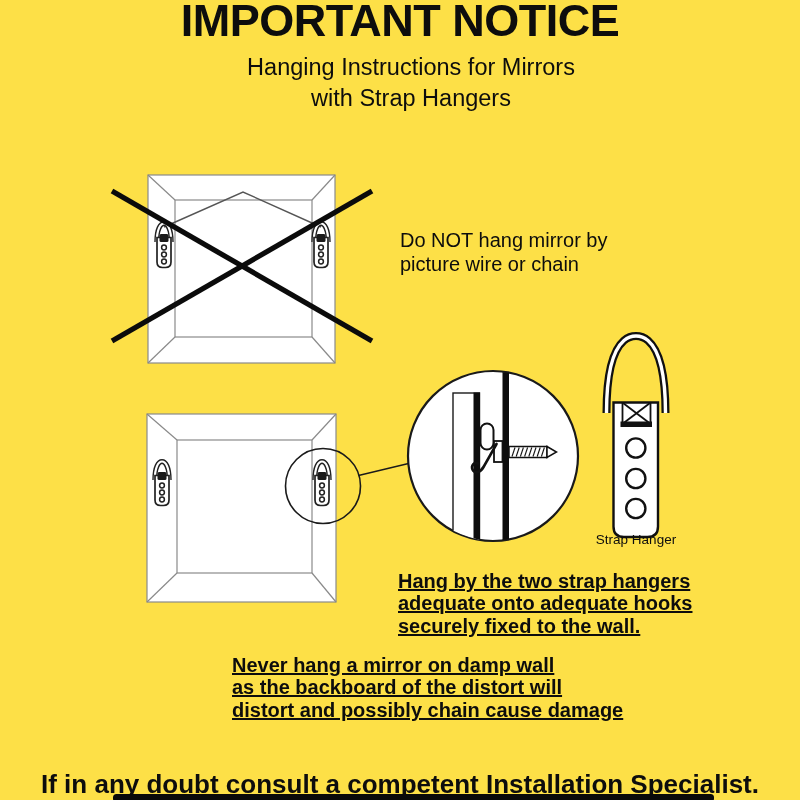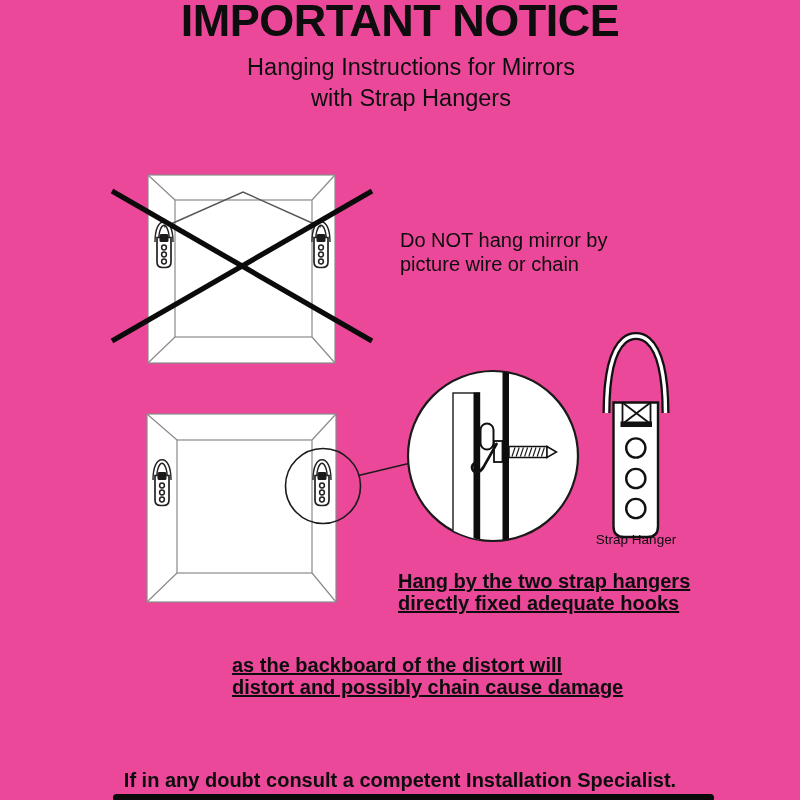--- a/index.html
+++ b/index.html
@@ -1,35 +1,35 @@
 <!DOCTYPE html>
 <html><head>
 <meta charset="utf-8">
 <style>
   html,body{margin:0;padding:0;background:#fff;}
   .page{
-    position:relative;width:800px;height:800px;background:#ec4899;
+    position:relative;width:800px;height:800px;background:#fde047;
     overflow:hidden;font-family:"Liberation Sans","DejaVu Sans",sans-serif;color:#111111;
   }
   .abs{position:absolute;}
   .title{
     left:0;right:0;top:-3px;text-align:center;
     font-size:45px;line-height:47px;font-weight:700;letter-spacing:-.5px;color:#0d0d0d;
   }
   .subtitle{
     left:0;right:0;top:52px;text-align:center;padding-left:22px;
     font-size:23.5px;line-height:30.5px;font-weight:400;color:#0d0d0d;
   }
   .note{font-size:20px;color:#0d0d0d;}
   .note.regular{font-weight:400;line-height:23.5px;}
   .note.bold{font-weight:700;line-height:22.4px;text-decoration:underline;}
   .no-wire{left:400px;top:229px;}
   .hang-by{left:398px;top:570px;}
   .damp{left:232px;top:654px;}
-  .footer-line{left:0;right:0;top:769px;text-align:center;font-size:20px;font-weight:700;color:#0d0d0d;}
+  .footer-line{left:0;right:0;top:769px;text-align:center;font-size:26px;font-weight:700;color:#0d0d0d;}
   .strap-label{
     left:588px;top:532px;width:96px;text-align:center;
     font-size:13.5px;font-weight:400;color:#0d0d0d;
   }
   .bottom-bar{
     left:113px;top:793.5px;width:601px;height:8px;background:#0a0a0a;border-radius:3.5px;
   }
   svg{position:absolute;left:0;top:0;}
 </style>
 </head>
@@ -136,24 +136,26 @@
 
   <div class="abs subtitle">
     <div>Hanging Instructions for Mirrors</div>
     <div>with Strap Hangers</div>
   </div>
 
   <div class="abs strap-label">Strap Hanger</div>
 
   <div class="abs note bold hang-by">
     <div>Hang by the two strap hangers</div>
-    <div>directly fixed adequate hooks</div>
+    <div>adequate onto adequate hooks</div>
+    <div>securely fixed to the wall.</div>
   </div>
 
   <div class="abs note bold damp">
+    <div>Never hang a mirror on damp wall</div>
     <div>as the backboard of the distort will</div>
     <div>distort and possibly chain cause damage</div>
   </div>
 
   <div class="abs footer-line">If in any doubt consult a competent Installation Specialist.</div>
 
   <div class="abs bottom-bar"></div>
 
 </div>
 

